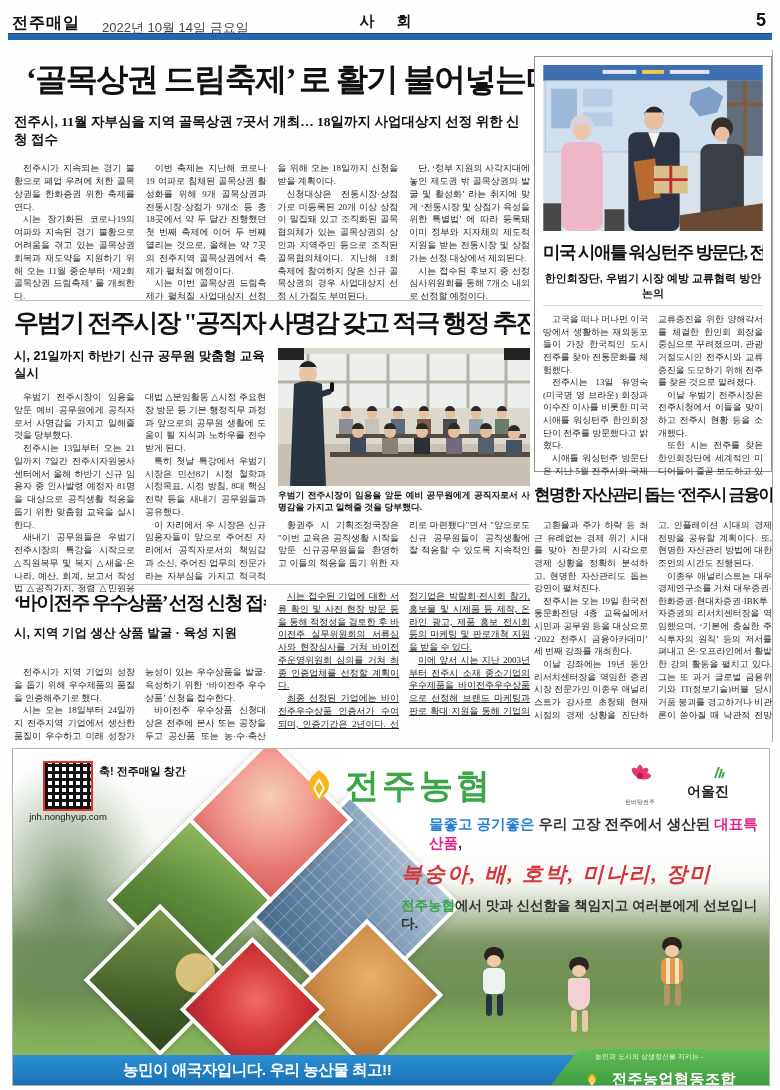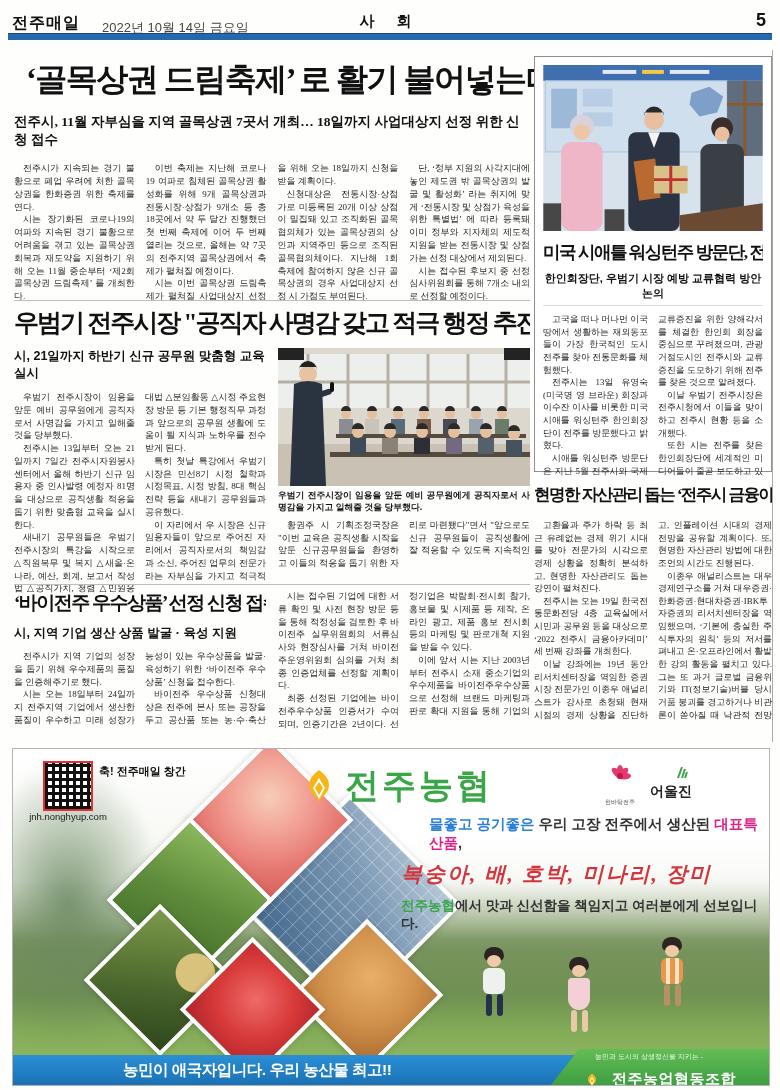--- a/index.html
+++ b/index.html
@@ -42,23 +42,23 @@
   .mayor-left .body-cols{margin-top:9px;height:205px;column-count:2;column-gap:10px;}
   .mayor-right{width:252px;margin-left:12px;}
   .mayor-right .photo{width:252px;height:138px;display:block;}
   .caption{margin-top:4px;font-size:8.8px;font-weight:700;line-height:1.35;text-align:justify;}
   .mayor-right .body-cols{margin-top:5px;height:58px;column-count:2;column-gap:10px;}
   
   .buy{position:absolute;left:14px;top:590px;width:516px;height:150px;display:flex;}
   .buy-left{width:252px;}
   .buy h2{margin:0;font-size:19px;font-weight:800;letter-spacing:-1.5px;white-space:nowrap;overflow:hidden;}
   .buy .subhead{margin-top:9px;font-size:12.5px;}
-  .buy-left .body-cols{margin-top:8px;height:88px;column-count:2;column-gap:10px;}
+  .buy-left .body-cols{margin-top:24px;height:88px;column-count:2;column-gap:10px;}
   .buy-right{width:252px;margin-left:12px;}
-  .buy-right .body-cols{height:148px;column-count:2;column-gap:10px;}
+  .buy-right .body-cols{height:148px;column-count:2;column-gap:10px;text-decoration:underline;}
   
   .finance{position:absolute;left:534px;top:484px;width:238px;height:256px;}
   .finance h2{margin:0;font-size:16.5px;font-weight:800;letter-spacing:-1.5px;white-space:nowrap;overflow:hidden;}
   .finance .body-cols{margin-top:13px;height:212px;column-count:2;column-gap:10px;font-size:8.9px;}
   
   .ad{position:absolute;left:12px;top:748px;width:758px;height:338px;border:1px solid #b3b3b3;
       box-sizing:border-box;overflow:hidden;
       background:linear-gradient(180deg,#ffffff 0%,#f6f8f2 35%,#e3ead8 60%,#cdd9bf 100%);}
   .scene{position:absolute;left:0;right:0;top:130px;bottom:28px;
          background:linear-gradient(180deg,#b4c2a4 0%,#77935d 40%,#6f9152 65%,#82ab58 85%,#8db45f 100%);}
@@ -67,21 +67,21 @@
              background:radial-gradient(closest-side,rgba(104,134,94,.85),rgba(104,134,94,0));filter:blur(4px);}
   .copy-fade{position:absolute;left:330px;right:0;top:0;height:150px;
              background:linear-gradient(180deg,#ffffff 60%,rgba(255,255,255,0));}
   .qr{position:absolute;left:30px;top:12px;width:46px;height:46px;border:2px solid #e03030;background:#fff;
       background-image:repeating-linear-gradient(0deg,#111 0 3px,transparent 3px 7px),
                        repeating-linear-gradient(90deg,#111 0 3px,#fff 3px 7px);}
   .ad-congrats{position:absolute;left:86px;top:15px;font-size:11px;font-weight:800;color:#111;}
   .ad-url{position:absolute;left:6px;top:62px;width:98px;text-align:center;font-size:9.5px;color:#222;}
   .brand{position:absolute;left:286px;top:14px;display:flex;align-items:center;gap:6px;}
   .brand-text{font-size:34px;font-weight:900;color:#3aa648;letter-spacing:3px;}
-  .partners{position:absolute;left:592px;top:16px;display:flex;gap:15px;align-items:flex-start;}
+  .partners{position:absolute;left:612px;top:16px;display:flex;gap:32px;align-items:flex-start;}
   .partner{text-align:center;}
   .partner-caption{font-size:6px;color:#555;margin-top:1px;}
   .eouljin-text{font-size:14px;font-weight:800;color:#222;}
   .copy{position:absolute;left:388px;top:66px;width:366px;}
   .copy-line1{font-size:14.5px;font-weight:800;color:#333;margin-left:28px;}
   .c-blue{color:#2b7fd4;} .c-pink{color:#e0218a;} .c-green{color:#3aa648;}
   .copy-products{margin-top:7px;font-family:"Liberation Serif","DejaVu Serif",serif;font-style:italic;
                  font-size:21px;font-weight:700;color:#d4343c;letter-spacing:2px;}
   .copy-line3{margin-top:9px;font-size:13.5px;font-weight:800;color:#333;}
   .dia{position:absolute;transform:rotate(45deg);border:4px solid #fff;box-shadow:0 1px 6px rgba(0,0,0,.18);}

